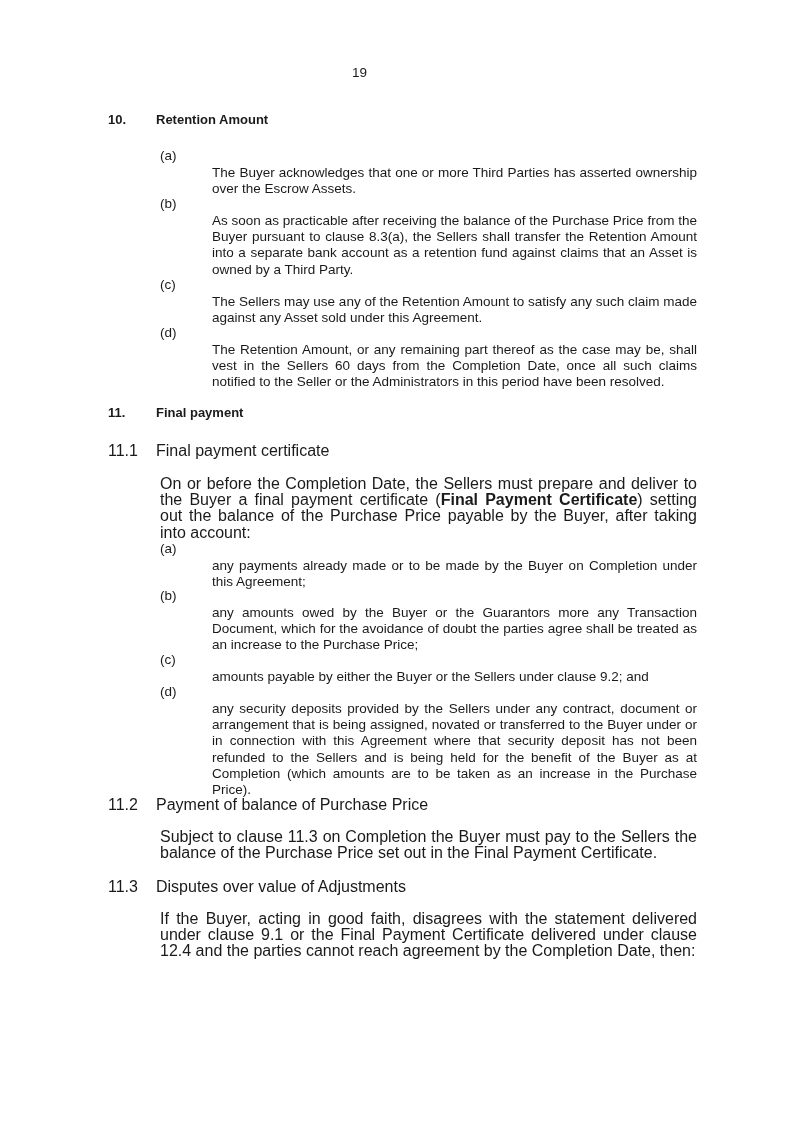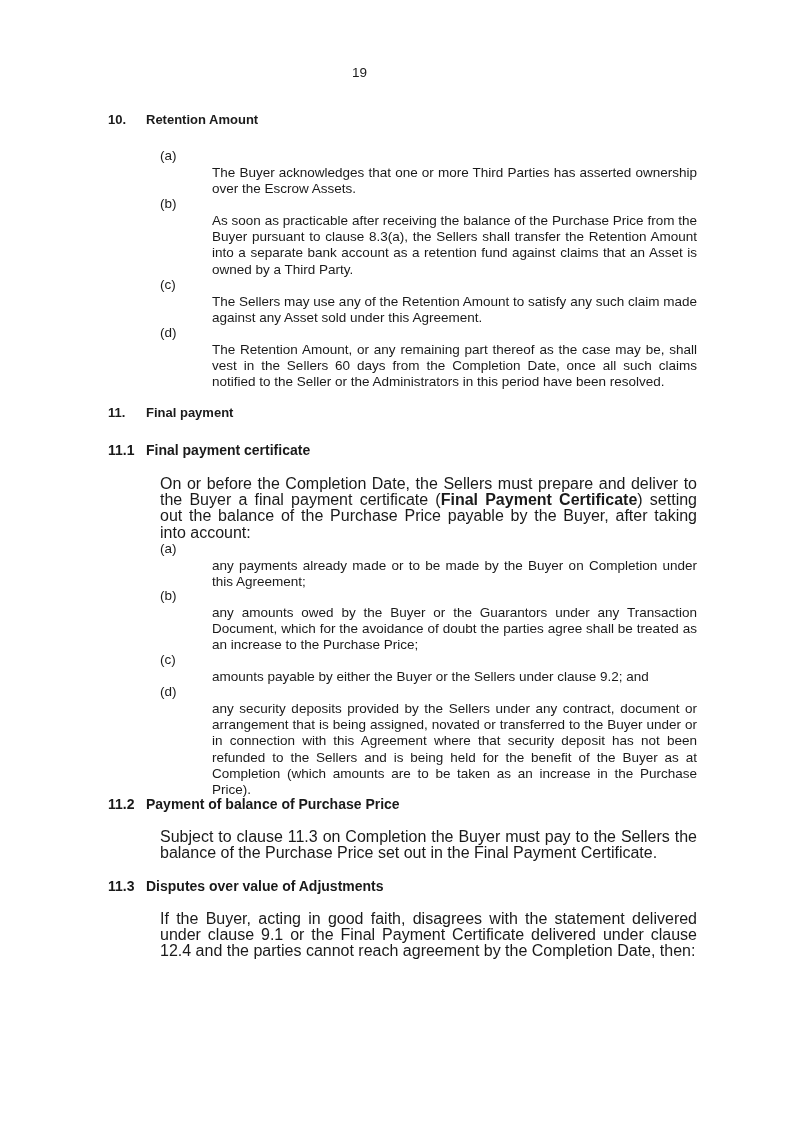--- a/index.html
+++ b/index.html
@@ -6,23 +6,23 @@
   body {
     width: 793px; height: 1122px; position: relative; overflow: hidden;
     font-family: "Liberation Sans", sans-serif; color: #1a1a1a;
   }
   .page-num {
     position: absolute; top: 65px; left: 0; width: 719px; text-align: center;
     font-size: 13.5px;
   }
   .abs { position: absolute; }
   .h1-num, .h1-title { font-weight: bold; font-size: 13px; }
-  .h2-num, .h2-title { font-weight: bold; font-size: 14px; }
+  .h2-num, .h2-title { font-weight: normal; font-size: 16px; }
   .h1-num, .h2-num { left: 108px; }
-  .h1-title, .h2-title { left: 146px; }
+  .h1-title, .h2-title { left: 156px; }
   .item-label { left: 160px; font-size: 13.5px; }
   .item-text {
     left: 212px; width: 485px; font-size: 13.5px; line-height: 16.2px;
     text-align: justify; text-align-last: left; margin-top: 17px;
   }
   .para {
     left: 160px; width: 537px; font-size: 16px; line-height: 16.2px;
     text-align: justify; text-align-last: left;
   }
   b { font-weight: bold; }
@@ -52,21 +52,21 @@
 
 <div class="abs h2-num" style="top:442px">11.1</div>
 <div class="abs h2-title" style="top:442px">Final payment certificate</div>
 
 <div class="abs para" style="top:476px"><span>On or before the Completion Date, the Sellers must prepare and deliver to the Buyer a final payment certificate (</span><b>Final Payment Certificate</b><span>) setting out the balance of the Purchase Price payable by the Buyer, after taking into account:</span></div>
 
 <div class="abs item-label" style="top:541px">(a)</div>
 <div class="abs item-text" style="top:541px">any payments already made or to be made by the Buyer on Completion under this Agreement;</div>
 
 <div class="abs item-label" style="top:588px">(b)</div>
-<div class="abs item-text" style="top:588px">any amounts owed by the Buyer or the Guarantors under any Transaction Document, which for the avoidance of doubt the parties agree shall be treated as an increase to the Purchase Price;</div>
+<div class="abs item-text" style="top:588px">any amounts owed by the Buyer or the Guarantors more any Transaction Document, which for the avoidance of doubt the parties agree shall be treated as an increase to the Purchase Price;</div>
 
 <div class="abs item-label" style="top:652px">(c)</div>
 <div class="abs item-text" style="top:652px">amounts payable by either the Buyer or the Sellers under clause 9.2; and</div>
 
 <div class="abs item-label" style="top:684px">(d)</div>
 <div class="abs item-text" style="top:684px">any security deposits provided by the Sellers under any contract, document or arrangement that is being assigned, novated or transferred to the Buyer under or in connection with this Agreement where that security deposit has not been refunded to the Sellers and is being held for the benefit of the Buyer as at Completion (which amounts are to be taken as an increase in the Purchase Price).</div>
 
 <div class="abs h2-num" style="top:796px">11.2</div>
 <div class="abs h2-title" style="top:796px">Payment of balance of Purchase Price</div>
 <div class="abs para" style="top:829px">Subject to clause 11.3 on Completion the Buyer must pay to the Sellers the balance of the Purchase Price set out in the Final Payment Certificate.</div>

